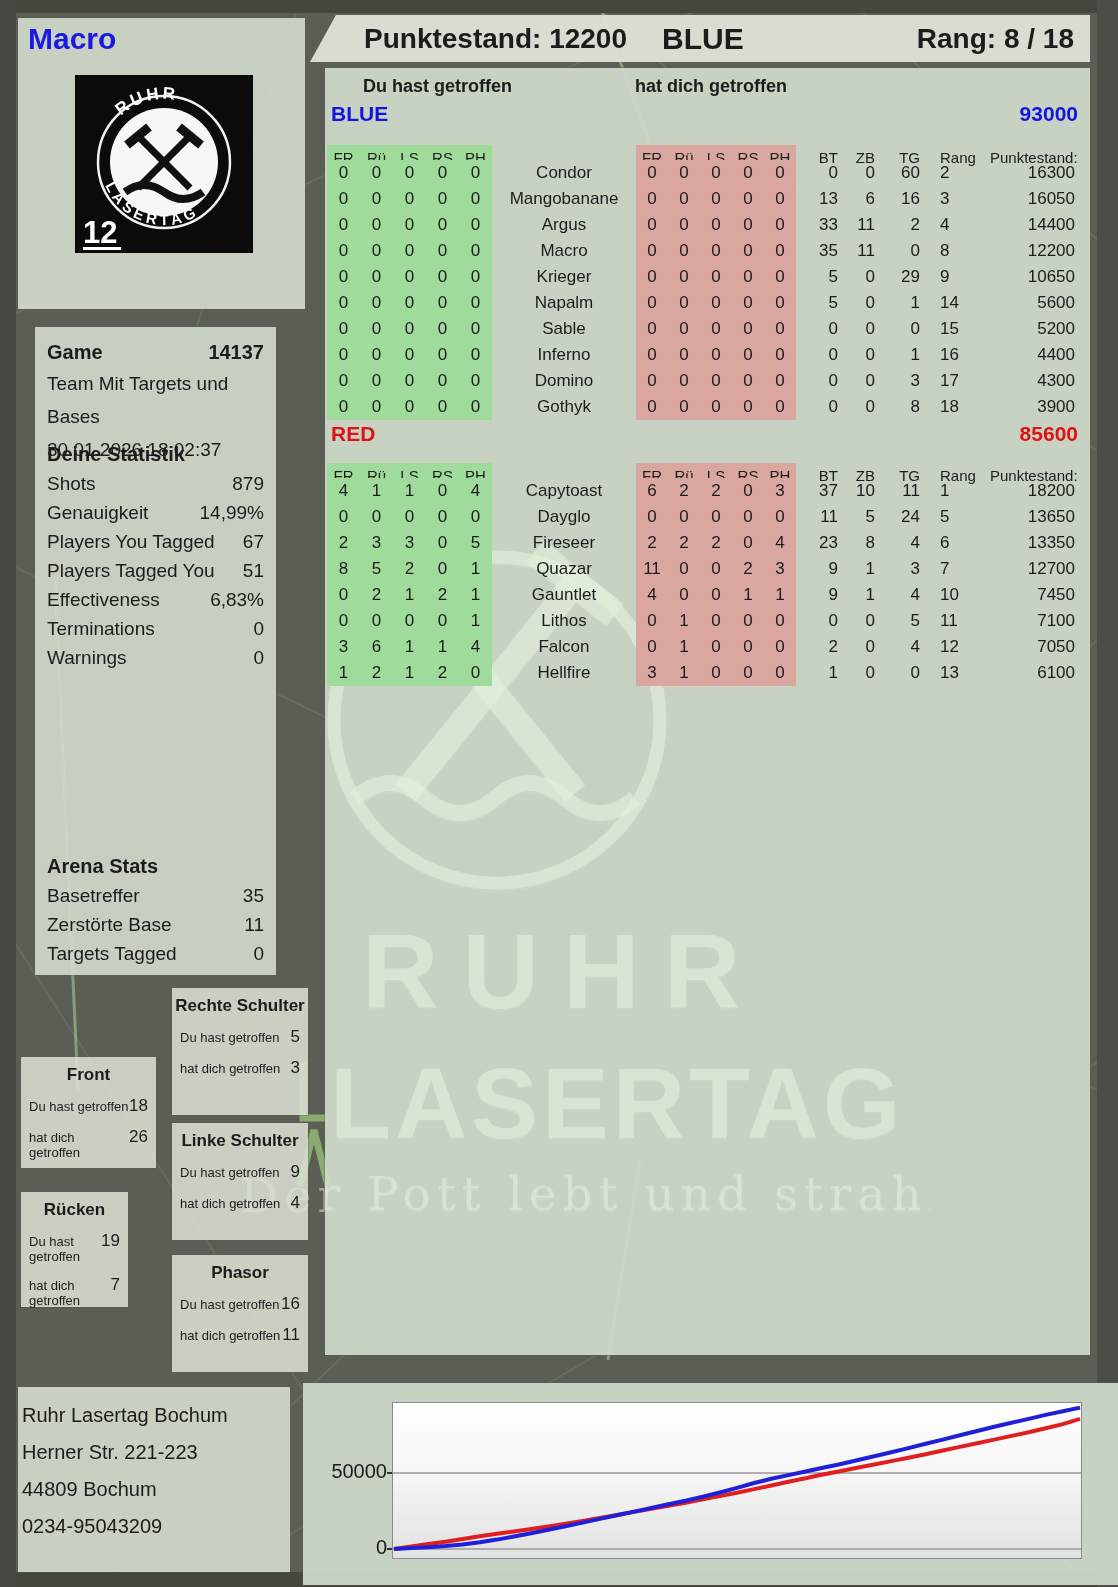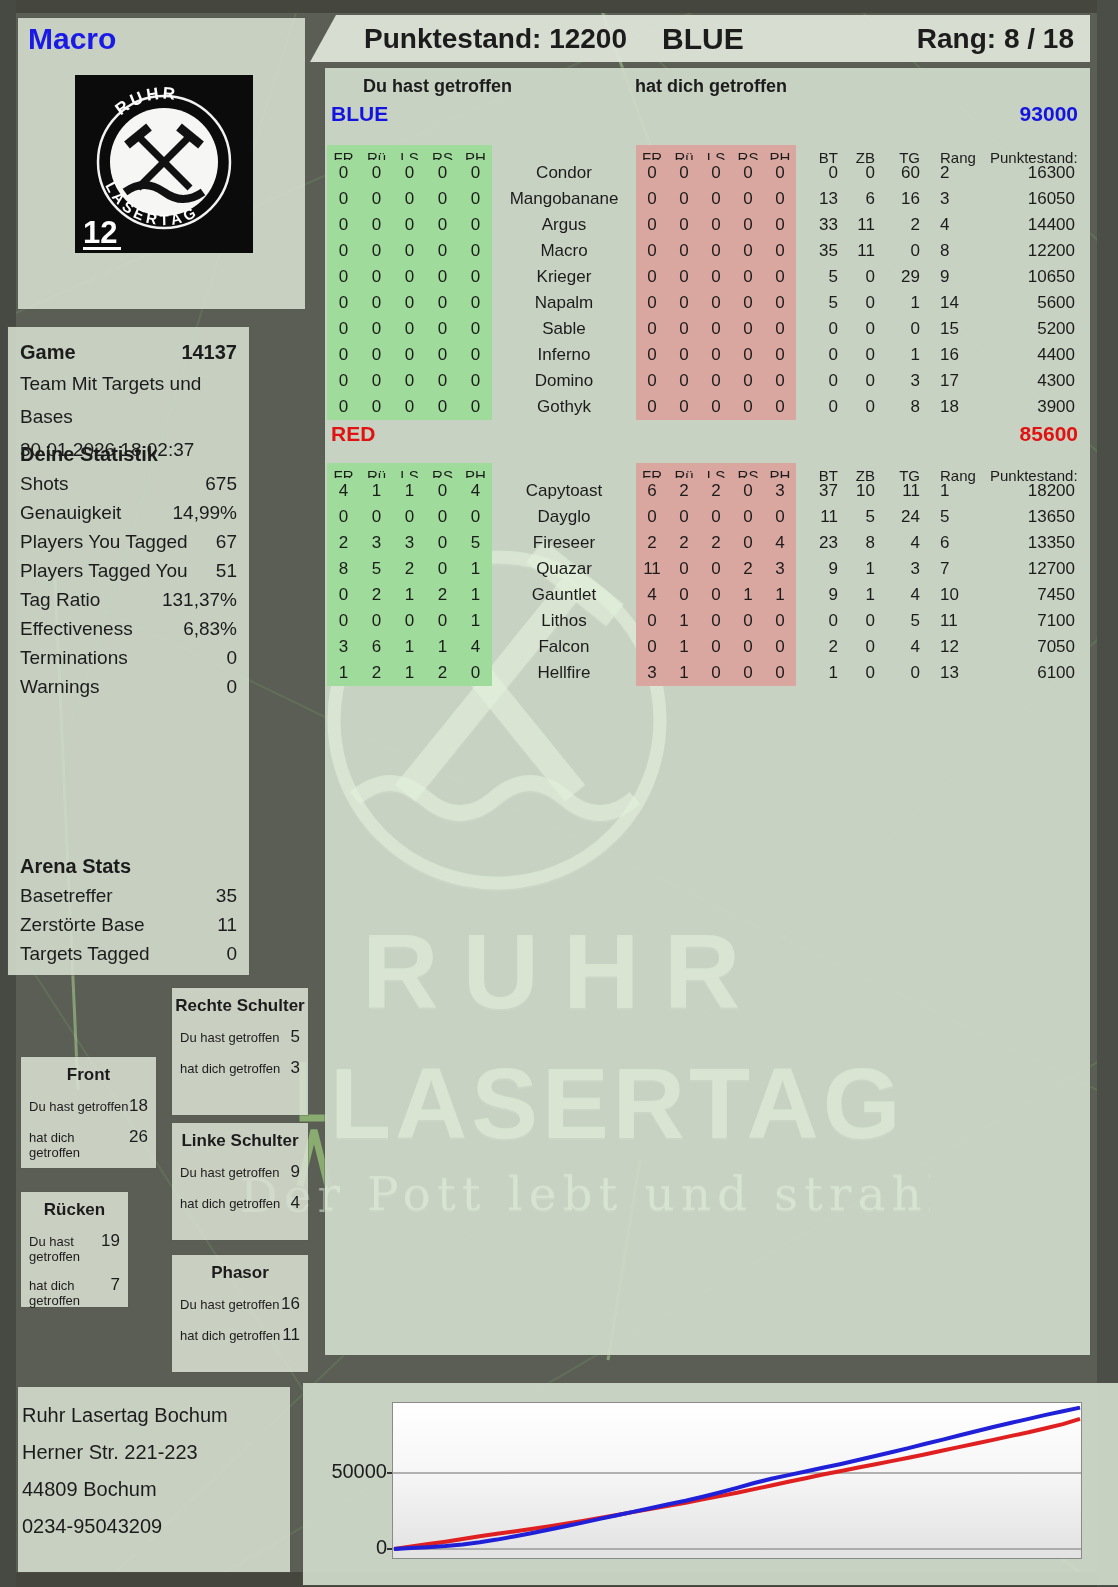--- a/index.html
+++ b/index.html
@@ -22,21 +22,21 @@
   
   .wm{position:absolute;pointer-events:none;}
   #wm-page{left:210px;top:540px;z-index:1;}
   #wm-main{left:-115px;top:470px;z-index:0;}
   .wm .wm-shape{stroke:rgba(228,242,220,0.55);fill:none;}
   .wm .wm-text{fill:rgba(228,242,220,0.55);font-weight:bold;}
   .wm .wm-serif{fill:rgba(228,242,220,0.5);font-family:"DejaVu Serif",serif;font-weight:normal;}
   
   .panel{position:absolute;z-index:2;box-shadow:0 0 0 1px rgba(85,90,80,0.35);}
   #panel-macro{left:18px;top:18px;width:287px;height:291px;background:rgba(212,221,206,0.9);}
-  #panel-game{left:8px;top:327px;width:241px;height:648px;background:rgba(210,219,204,0.9);}
+  #panel-game{left:35px;top:327px;width:241px;height:648px;background:rgba(210,219,204,0.9);}
   #panel-address{left:18px;top:1387px;width:272px;height:185px;background:rgba(212,221,206,0.9);}
   #panel-main{left:325px;top:68px;width:765px;height:1287px;background:rgba(206,216,200,0.95);overflow:hidden;}
   #panel-main > *{z-index:1;}
   #panel-chart{left:303px;top:1383px;width:790px;height:202px;background:rgba(206,216,200,0.95);padding-left:40px;}
   #header-bar{left:310px;top:15px;width:780px;height:47px;background:rgba(222,228,216,0.95);
     clip-path:polygon(26px 0,100% 0,100% 100%,0 100%);}
   
   #header-bar span{position:absolute;line-height:47px;font-weight:bold;white-space:nowrap;}
   .hb-score{left:54px;font-size:28px;}
   .hb-team{left:352px;font-size:30px;}
@@ -183,37 +183,33 @@
     <div class="plain-line">Team Mit Targets und Bases</div>
     <div class="plain-line">30.01.2026 18:02:37</div>
   </div>
   <div class="inner-block" id="stats-block">
     <div class="kv-head">
         <span>Deine Statistik</span>
       </div>
     <div id="stats-rows">
         <div class="kv">
           <span class="kv-l">Shots</span>
-          <span class="kv-v">675</span>
+          <span class="kv-v">879</span>
         </div>
         <div class="kv">
           <span class="kv-l">Genauigkeit</span>
           <span class="kv-v">14,99%</span>
         </div>
         <div class="kv">
           <span class="kv-l">Players You Tagged</span>
           <span class="kv-v">67</span>
         </div>
         <div class="kv">
           <span class="kv-l">Players Tagged You</span>
           <span class="kv-v">51</span>
-        </div>
-        <div class="kv">
-          <span class="kv-l">Tag Ratio</span>
-          <span class="kv-v">131,37%</span>
         </div>
         <div class="kv">
           <span class="kv-l">Effectiveness</span>
           <span class="kv-v">6,83%</span>
         </div>
         <div class="kv">
           <span class="kv-l">Terminations</span>
           <span class="kv-v">0</span>
         </div>
         <div class="kv">

